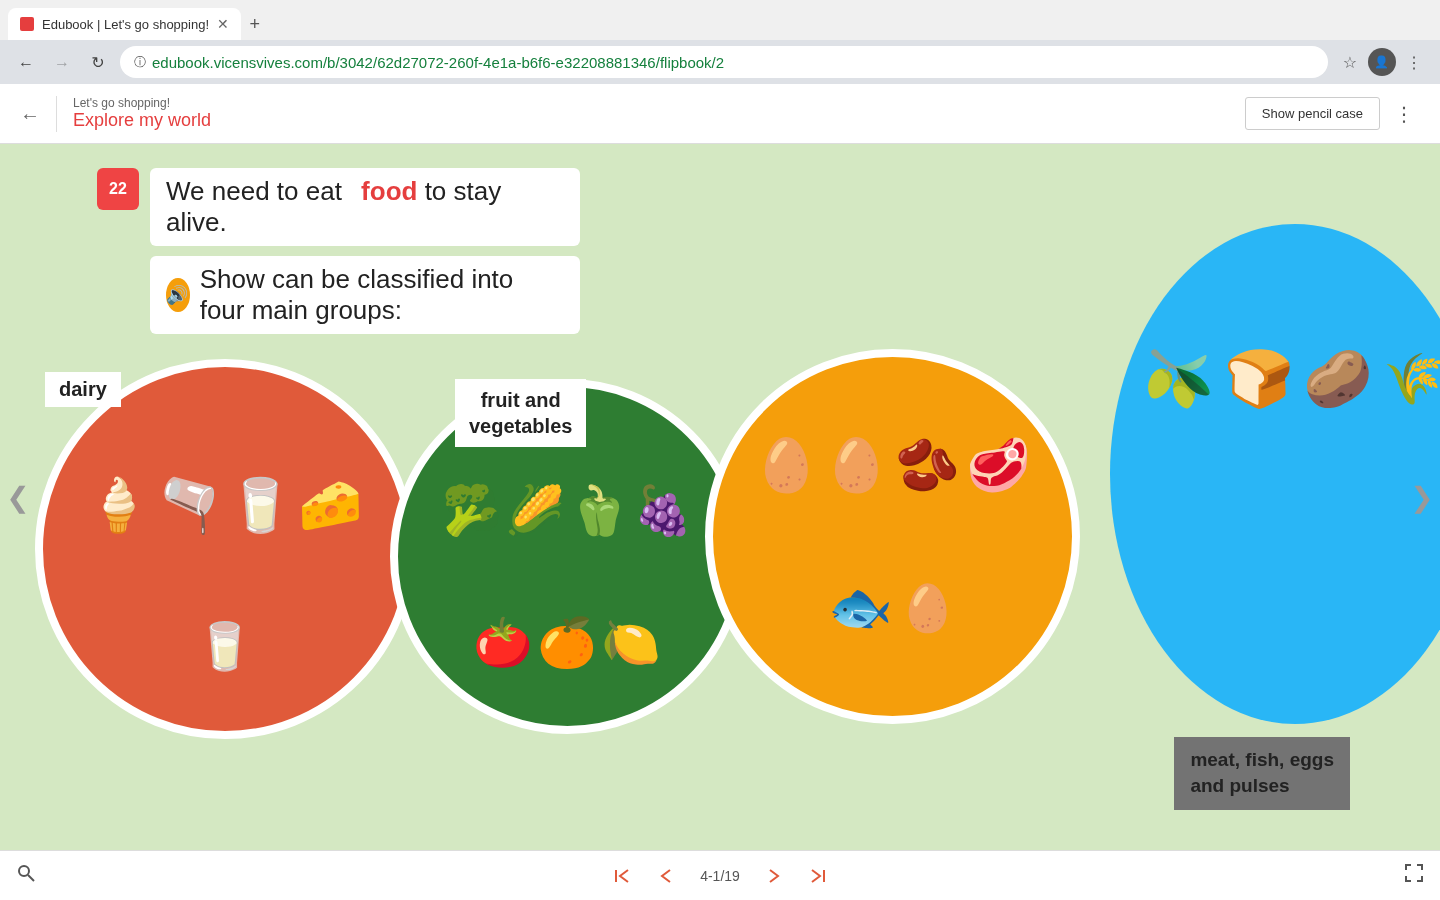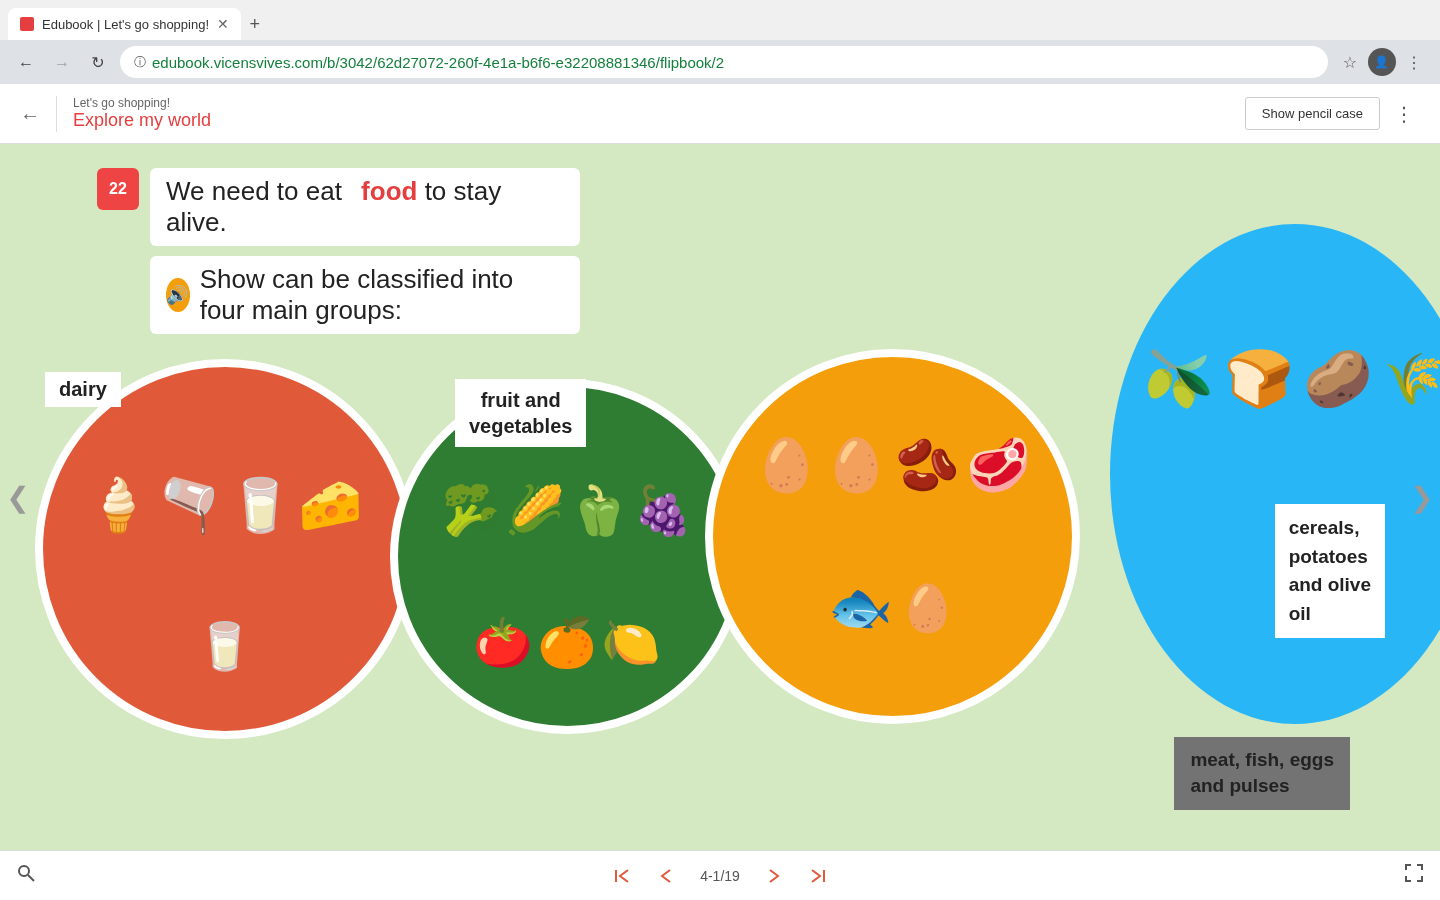--- a/index.html
+++ b/index.html
@@ -161,21 +161,20 @@
 
     <div style="position:absolute;top:-80px;right:-40px;width:370px;height:500px;border-radius:50%;background:#29b6f6;overflow:hidden;">
       <div style="display:flex;flex-wrap:wrap;justify-content:center;align-items:center;gap:10px;padding:40px 30px 30px;height:60%;">
         <div style="font-size:56px;">🫒</div>
         <div style="font-size:56px;">🍞</div>
         <div style="font-size:56px;">🥔</div>
         <div style="font-size:50px;">🌾</div>
       </div>
     </div>
 
-    <div style="position:absolute;top:200px;right:55px;background:#fff;padding:10px 14px;font-size:19px;font-weight:bold;color:#222;z-index:20;line-height:1.5;">cereals,<br>potatoes<br>and olive<br>oil</div>
 
   </div>
 
   <div class="nav-arrow nav-arrow-right">❯</div>
 
 </div>
 
 <div class="bottom-toolbar">
   <div class="zoom-btn">
     <svg width="20" height="20" viewBox="0 0 20 20" fill="none" stroke="#555" stroke-width="2">

